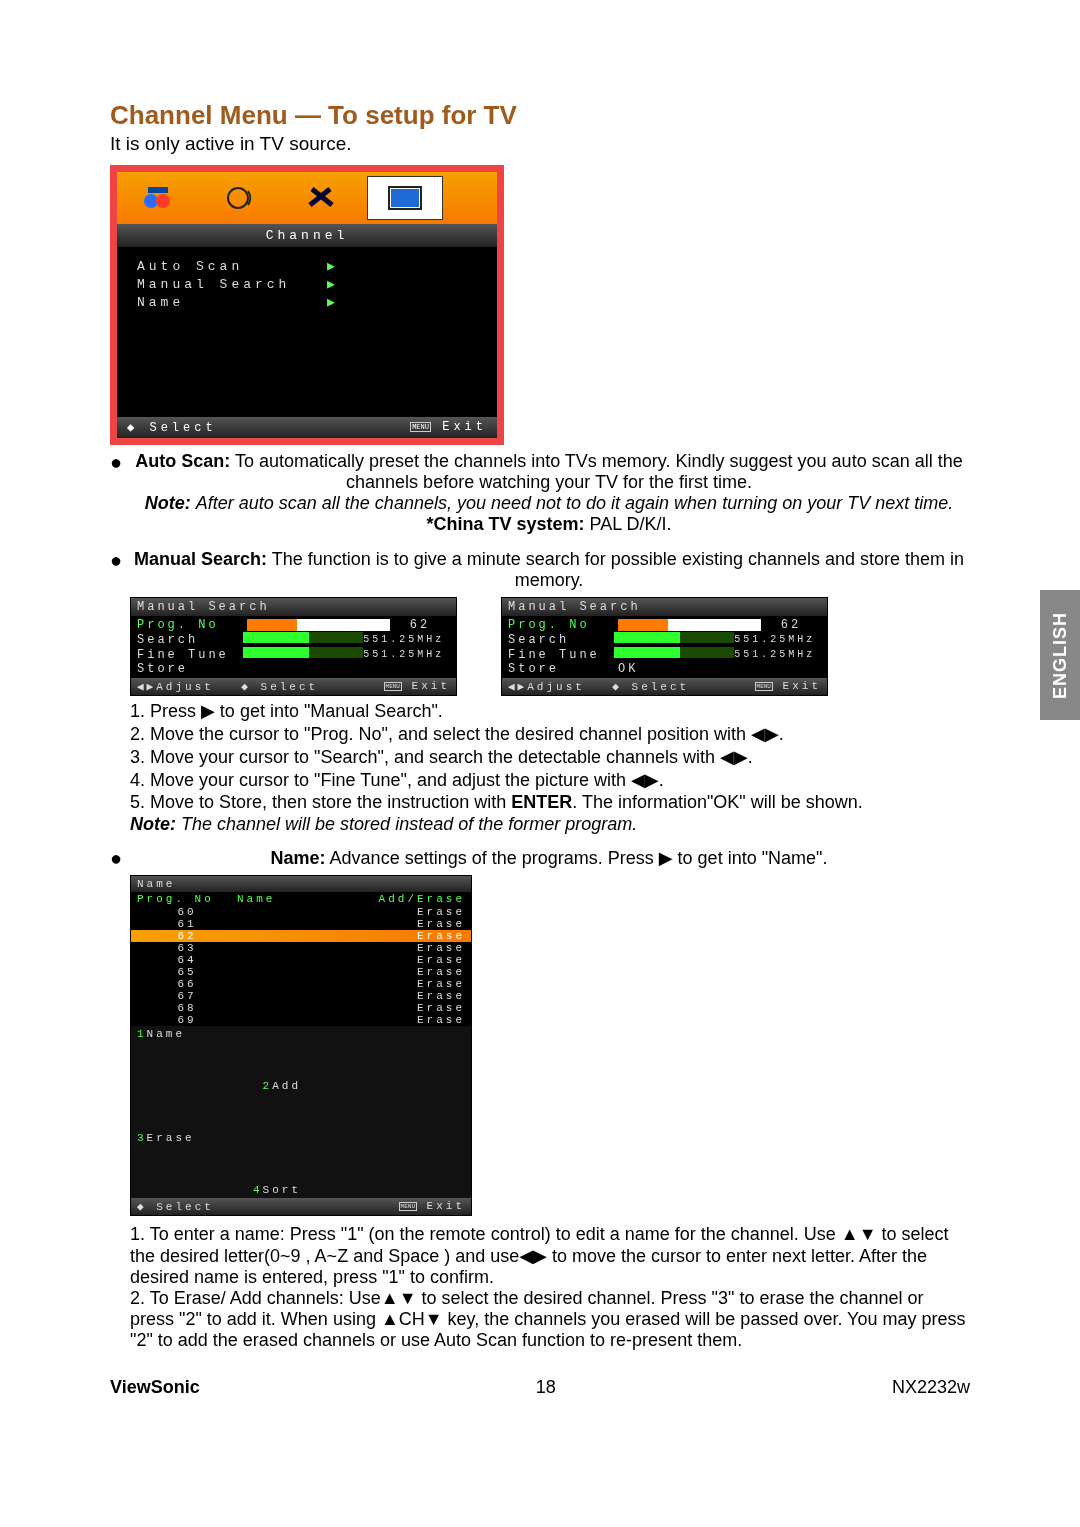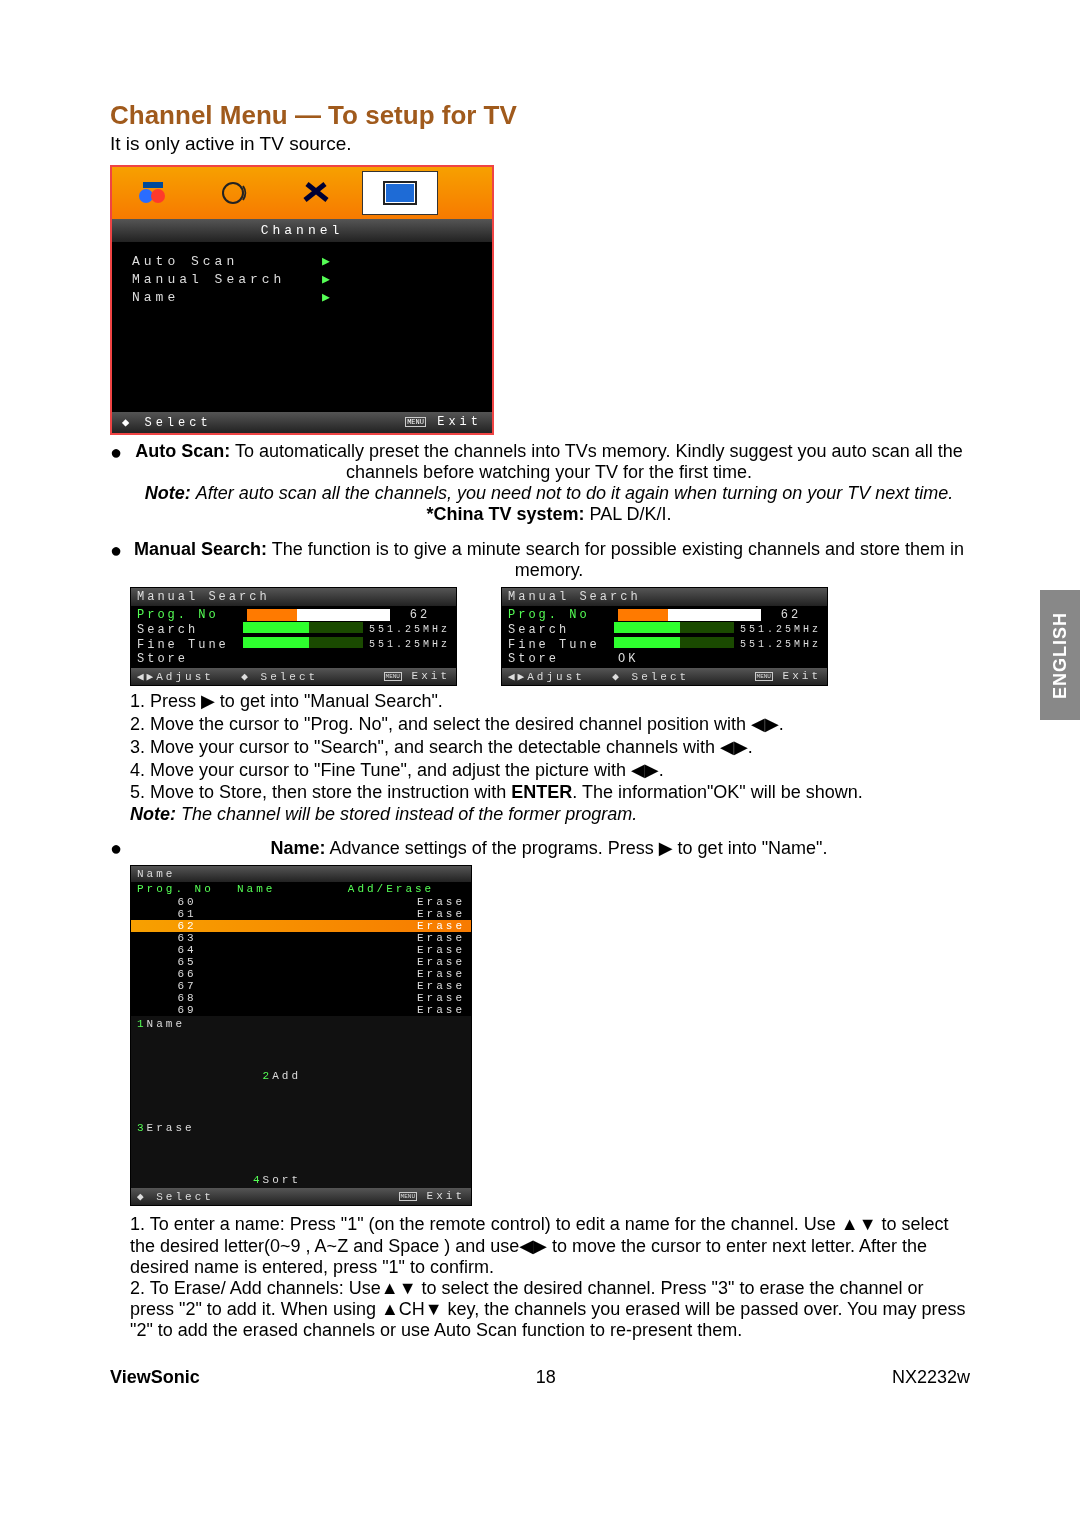--- a/index.html
+++ b/index.html
@@ -21,21 +21,21 @@
     font-size: 26px;
     margin: 0 0 2px 0;
   }
   .intro {
     font-size: 19px;
     margin-bottom: 10px;
   }
   
   .osd {
     width: 380px;
-    border: 2px solid #ef4444;
+    border: 7px solid #ef4444;
     background: #000;
     font-family: "Courier New", monospace;
     letter-spacing: 4px;
     font-size: 13px;
     color: #ddd;
     margin-bottom: 6px;
   }
   .osd .iconbar {
     height: 52px;
     background: linear-gradient(#f7a000, #f77a00);
@@ -127,21 +127,21 @@
     width: 35%; background: #ff7a00;
   }
   .ms .bar {
     height: 11px; background: #1a4a00; position: relative; width: 120px;
     display:inline-block;
   }
   .ms .bar::after {
     content:""; position:absolute; left:0; top:0; bottom:0; width:55%;
     background:#2eff2e;
   }
-  .ms .r .val { width: 90px; text-align: right; color:#ddd; font-size:10px;}
+  .ms .r .val { width: 90px; text-align: left; color:#ddd; font-size:10px;}
   .ms .foot {
     background: linear-gradient(#555,#222);
     display: flex;
     padding: 2px 6px;
   }
   .ms .foot > div { flex: 1; font-size: 11px;}
   .ms .foot .menukey {
     display:inline-block; border:1px solid #ccc; font-size:6px;
     letter-spacing:0; padding:0 1px; vertical-align:1px;
   }
@@ -157,21 +157,21 @@
     letter-spacing: 3px;
     font-size: 11px;
     color: #ddd;
     border: 1px solid #000;
     margin: 6px 0 0 20px;
   }
   .name-osd .hdr { background: linear-gradient(#555,#222); padding: 2px 6px; }
   .name-osd .thead { color: #5f5; display:flex; padding: 1px 6px;}
   .name-osd .thead > div:nth-child(1){width:100px;}
   .name-osd .thead > div:nth-child(2){width:80px;}
-  .name-osd .thead > div:nth-child(3){flex:1;text-align:center;}
+  .name-osd .thead > div:nth-child(3){flex:1;text-align:right;}
   .name-osd .tr { display:flex; padding: 0 6px; }
   .name-osd .tr.sel { background: linear-gradient(90deg,#f7a000,#f77a00); color:#fff;}
   .name-osd .tr > div:nth-child(1){width:100px; text-align:center;}
   .name-osd .tr > div:nth-child(2){width:80px;}
   .name-osd .tr > div:nth-child(3){flex:1;text-align:right;}
   .name-osd .legend { display:flex; flex-wrap:wrap; padding:2px 6px; background:#111;gap:40px;}
   .name-osd .legend > div { width:50%; }
   .name-osd .legend .k { color:#5f5; }
   .name-osd .foot {
     background: linear-gradient(#555,#222);

